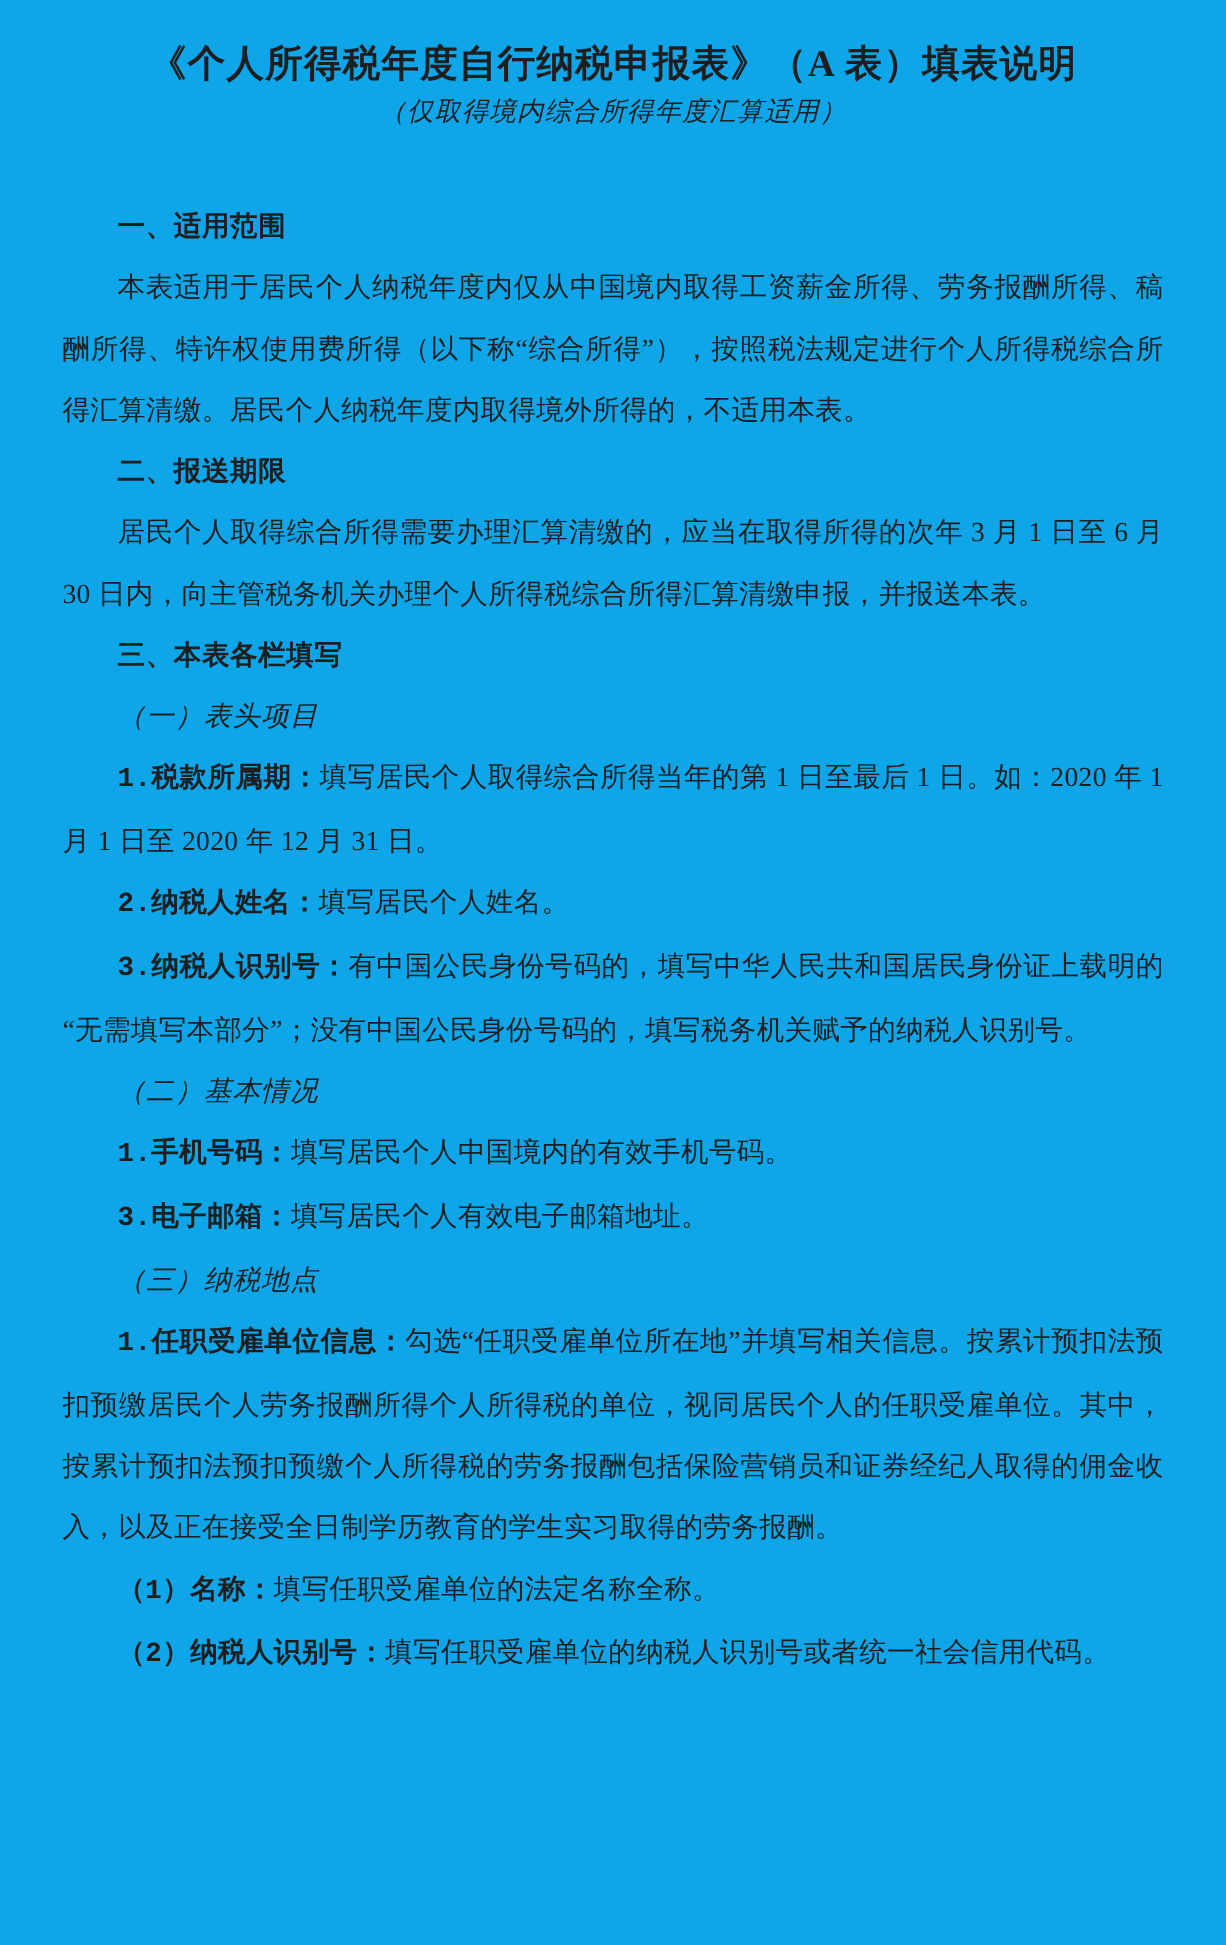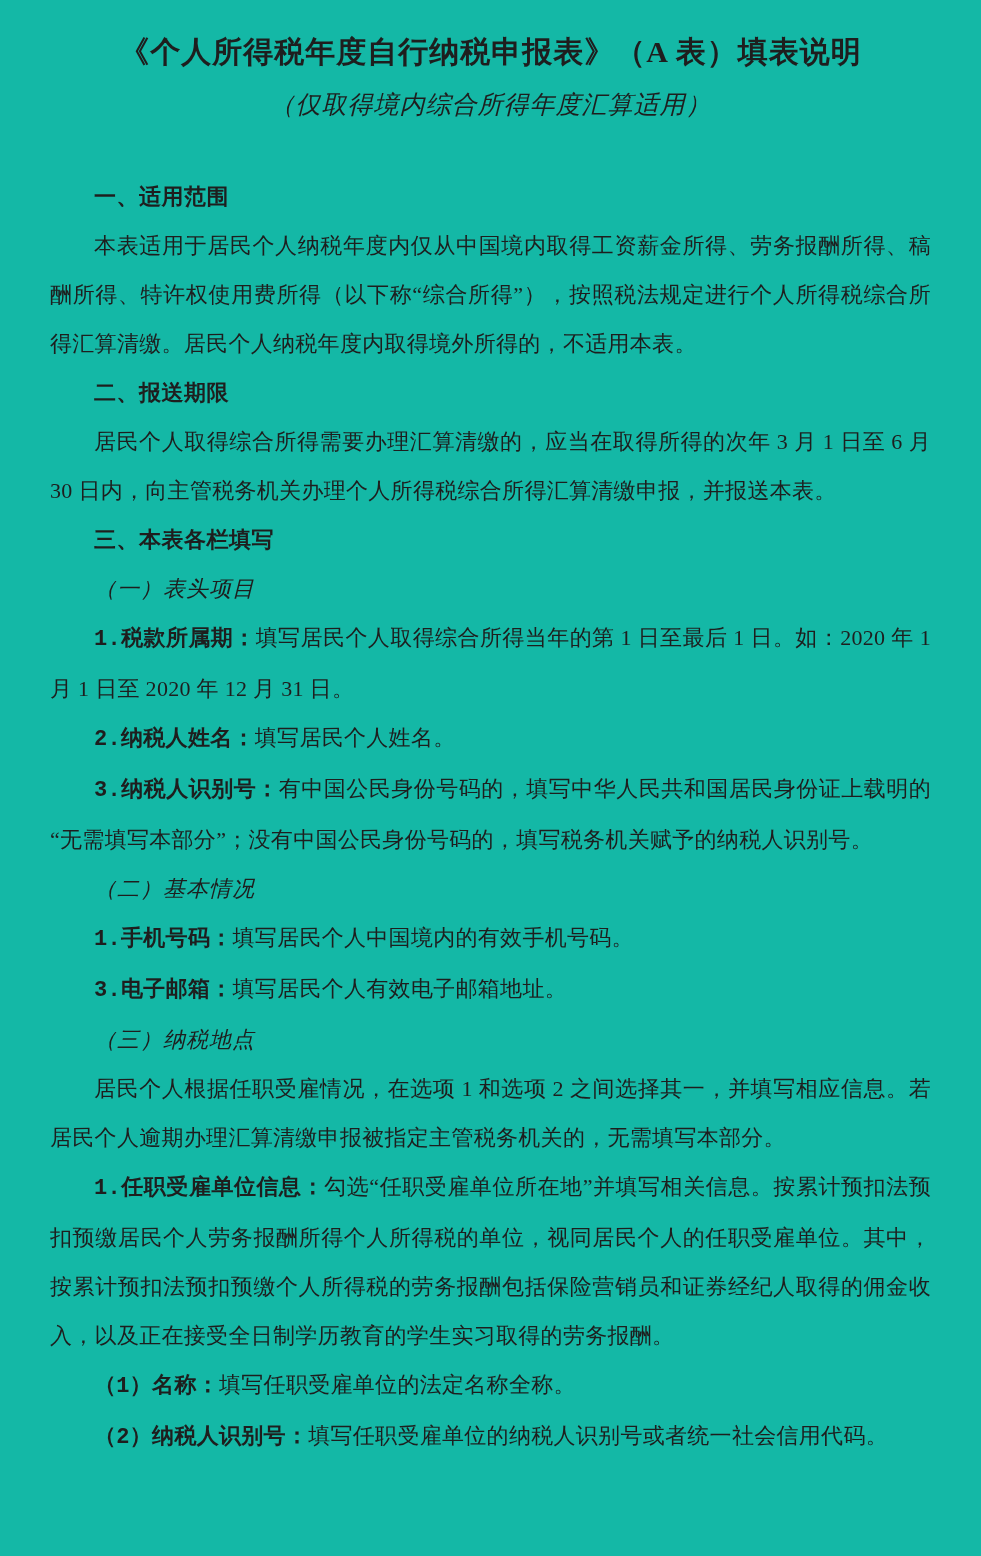--- a/index.html
+++ b/index.html
@@ -1,41 +1,40 @@
 <!DOCTYPE html>
 <html lang="zh"><head>
 <meta charset="utf-8">
 <style>
   html, body { margin: 0; padding: 0; background: #ffffff; }
   .page {
     position: relative;
     width: 981px;
     height: 1556px;
     margin: 0 auto;
-    background: #14b8a6;
+    background: #0ea5e9;
     color: #1e1e1e;
     box-sizing: border-box;
     overflow: hidden;
     font-family: "Liberation Serif", "DejaVu Serif", serif;
   }
   .content { padding: 0 50px; }
 
   .doc-title {
     margin: 30px 0 0 0;
     text-align: center;
     font-size: 30px;
     line-height: 44px;
     font-weight: 700;
     letter-spacing: 1px;
     font-family: "Liberation Serif", "DejaVu Serif", serif;
   }
   .doc-subtitle {
-    margin-top: 16px;
     text-align: center;
-    font-size: 25px;
+    font-size: 21px;
     line-height: 30px;
     font-style: italic;
     font-weight: 500;
     letter-spacing: 1px;
   }
 
   .body-block { margin-top: 52px; }
 
   p, h2, h3 {
     margin: 0;
@@ -95,21 +94,20 @@
       <h3 class="sub-heading">（二）基本情况</h3>
 
       <p class="para"><b>1.手机号码：</b><span>填写居民个人中国境内的有效手机号码。</span></p>
 
       <p class="para"><b>3.电子邮箱：</b><span>填写居民个人有效电子邮箱地址。</span></p>
 
 
 
       <h3 class="sub-heading">（三）纳税地点</h3>
 
-      <p class="para">居民个人根据任职受雇情况，在选项 1 和选项 2 之间选择其一，并填写相应信息。若居民个人逾期办理汇算清缴申报被指定主管税务机关的，无需填写本部分。</p>
 
       <p class="para"><b>1.任职受雇单位信息：</b><span>勾选“任职受雇单位所在地”并填写相关信息。按累计预扣法预扣预缴居民个人劳务报酬所得个人所得税的单位，视同居民个人的任职受雇单位。其中，按累计预扣法预扣预缴个人所得税的劳务报酬包括保险营销员和证券经纪人取得的佣金收入，以及正在接受全日制学历教育的学生实习取得的劳务报酬。</span></p>
 
       <p class="para"><b>（1）名称：</b><span>填写任职受雇单位的法定名称全称。</span></p>
 
       <p class="para"><b>（2）纳税人识别号：</b><span>填写任职受雇单位的纳税人识别号或者统一社会信用代码。</span></p>
 
     </div>
   </div>
 </div>

